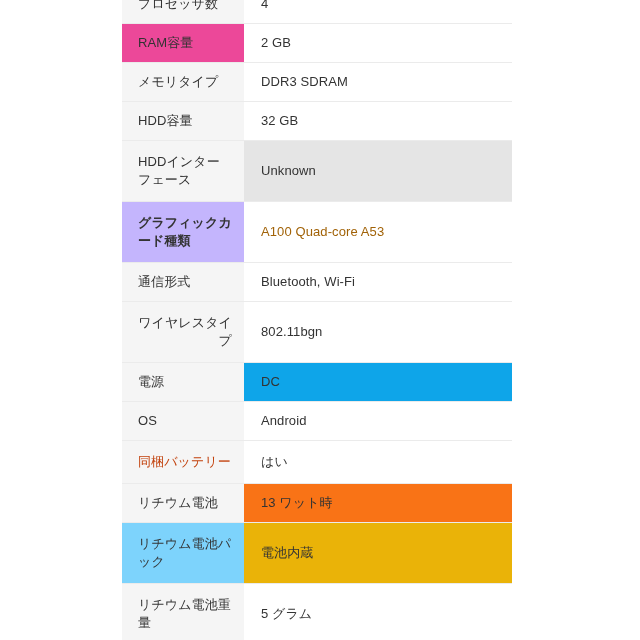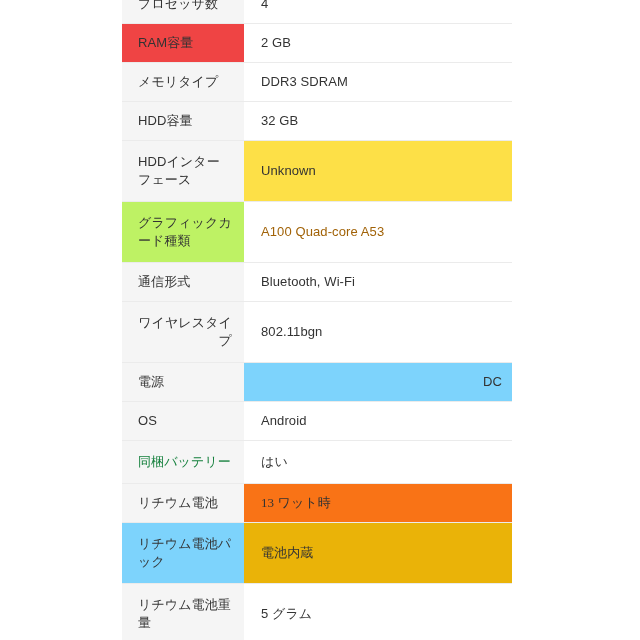--- a/index.html
+++ b/index.html
@@ -91,21 +91,21 @@
     <tbody id="spec-table-body">
         <tr style="border-bottom-color: rgb(235, 235, 235);">
           <th class="spec-label" style="background: rgb(245, 245, 245); color: rgb(51, 51, 51);">
             <span class="spec-label-text">プロセッサ数</span>
           </th>
           <td class="spec-value" style="background: rgb(255, 255, 255); color: rgb(51, 51, 51);">
             <span class="spec-value-text">4</span>
           </td>
         </tr>
         <tr style="border-bottom-color: rgb(235, 235, 235);">
-          <th class="spec-label" style="background: #ef4444; color: rgb(51, 51, 51);">
+          <th class="spec-label" style="background: #ec4899; color: rgb(51, 51, 51);">
             <span class="spec-label-text">RAM容量</span>
           </th>
           <td class="spec-value" style="background: rgb(255, 255, 255); color: rgb(51, 51, 51);">
             <span class="spec-value-text">2 GB</span>
           </td>
         </tr>
         <tr style="border-bottom-color: rgb(235, 235, 235);">
           <th class="spec-label" style="background: rgb(245, 245, 245); color: rgb(51, 51, 51);">
             <span class="spec-label-text">メモリタイプ</span>
           </th>
@@ -118,26 +118,26 @@
             <span class="spec-label-text">HDD容量</span>
           </th>
           <td class="spec-value" style="background: rgb(255, 255, 255); color: rgb(51, 51, 51);">
             <span class="spec-value-text">32 GB</span>
           </td>
         </tr>
         <tr class="two-line" style="border-bottom-color: rgb(235, 235, 235);">
           <th class="spec-label" style="background: rgb(245, 245, 245); color: rgb(51, 51, 51);">
             <span class="spec-label-text">HDDインターフェース</span>
           </th>
-          <td class="spec-value" style="background: #fde047; color: rgb(51, 51, 51);">
+          <td class="spec-value" style="background: #e5e5e5; color: rgb(51, 51, 51);">
             <span class="spec-value-text">Unknown</span>
           </td>
         </tr>
         <tr class="two-line" style="border-bottom-color: rgb(235, 235, 235);">
-          <th class="spec-label" style="background: #bef264; color: rgb(51, 51, 51);">
+          <th class="spec-label" style="background: #c4b5fd; color: rgb(51, 51, 51); font-weight: bold;">
             <span class="spec-label-text">グラフィックカード種類</span>
           </th>
           <td class="spec-value" style="background: rgb(255, 255, 255); color: #a16207;">
             <span class="spec-value-text">A100 Quad-core A53</span>
           </td>
         </tr>
         <tr style="border-bottom-color: rgb(235, 235, 235);">
           <th class="spec-label" style="background: rgb(245, 245, 245); color: rgb(51, 51, 51);">
             <span class="spec-label-text">通信形式</span>
           </th>
@@ -150,41 +150,41 @@
             <span class="spec-label-text">ワイヤレスタイプ</span>
           </th>
           <td class="spec-value" style="background: rgb(255, 255, 255); color: rgb(51, 51, 51);">
             <span class="spec-value-text">802.11bgn</span>
           </td>
         </tr>
         <tr style="border-bottom-color: rgb(235, 235, 235);">
           <th class="spec-label" style="background: rgb(245, 245, 245); color: rgb(51, 51, 51);">
             <span class="spec-label-text">電源</span>
           </th>
-          <td class="spec-value" style="background: #7dd3fc; color: rgb(51, 51, 51); text-align: right;">
+          <td class="spec-value" style="background: #0ea5e9; color: rgb(51, 51, 51);">
             <span class="spec-value-text">DC</span>
           </td>
         </tr>
         <tr style="border-bottom-color: rgb(235, 235, 235);">
           <th class="spec-label" style="background: rgb(245, 245, 245); color: rgb(51, 51, 51);">
             <span class="spec-label-text">OS</span>
           </th>
           <td class="spec-value" style="background: rgb(255, 255, 255); color: rgb(51, 51, 51);">
             <span class="spec-value-text">Android</span>
           </td>
         </tr>
         <tr class="two-line" style="border-bottom-color: rgb(235, 235, 235);">
-          <th class="spec-label" style="background: rgb(245, 245, 245); color: #15803d;">
+          <th class="spec-label" style="background: rgb(245, 245, 245); color: #c2410c;">
             <span class="spec-label-text">同梱バッテリー</span>
           </th>
           <td class="spec-value" style="background: rgb(255, 255, 255); color: rgb(51, 51, 51);">
             <span class="spec-value-text">はい</span>
           </td>
         </tr>
-        <tr style="border-bottom-color: rgb(235, 235, 235); font-family: Liberation Serif, serif;">
+        <tr style="border-bottom-color: rgb(235, 235, 235);">
           <th class="spec-label" style="background: rgb(245, 245, 245); color: rgb(51, 51, 51);">
             <span class="spec-label-text">リチウム電池</span>
           </th>
           <td class="spec-value" style="background: #f97316; color: rgb(51, 51, 51);">
             <span class="spec-value-text">13 ワット時</span>
           </td>
         </tr>
         <tr class="two-line" style="border-bottom-color: rgb(235, 235, 235);">
           <th class="spec-label" style="background: #7dd3fc; color: rgb(51, 51, 51);">
             <span class="spec-label-text">リチウム電池パック</span>

